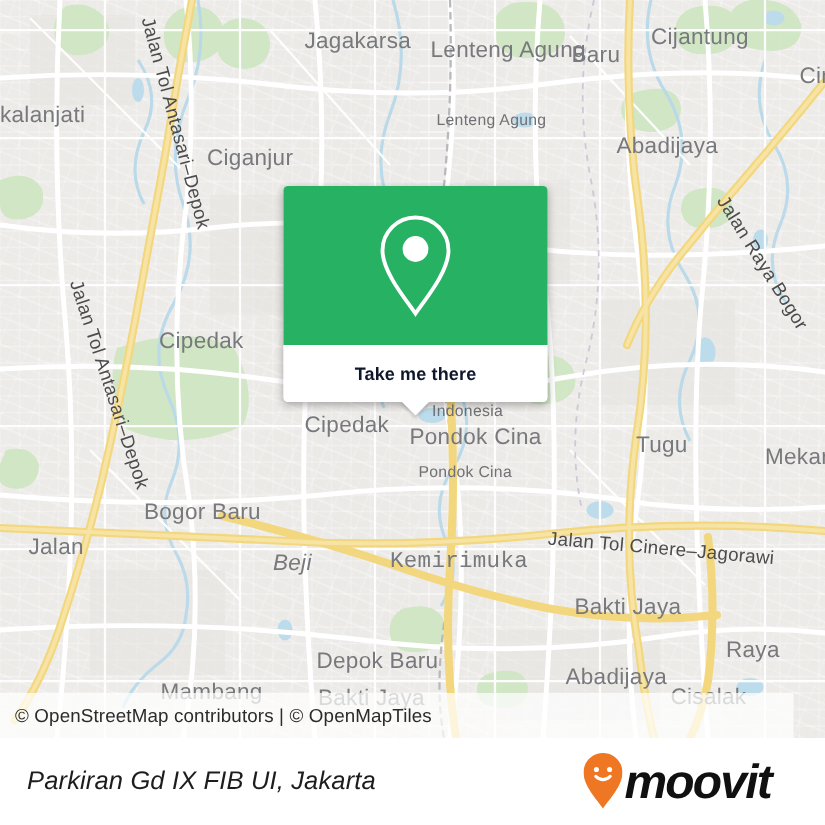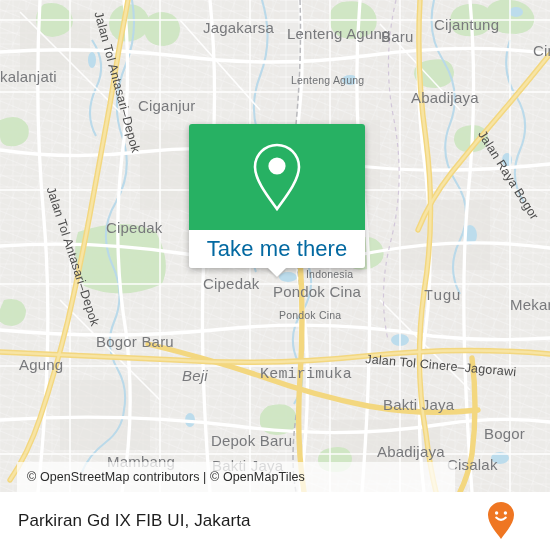--- a/index.html
+++ b/index.html
@@ -77,42 +77,43 @@
   #card-bottom {
     height: 38px;
     background: #ffffff;
     border-radius: 0 0 3px 3px;
     display: flex;
     align-items: center;
     justify-content: center;
     position: relative;
   }
   #card-cta {
-    font-size: 22px;
-    color: #0369a1;
+    font-size: 12px;
+    color: #0f172a;
     letter-spacing: .1px;
+    font-weight: bold;
   }
   #card-tail {
     position: absolute;
     left: 50%;
     bottom: -9px;
     margin-left: -10px;
     width: 0; height: 0;
     border-left: 10px solid transparent;
     border-right: 10px solid transparent;
     border-top: 10px solid #ffffff;
     filter: drop-shadow(0 2px 1px rgba(0,0,0,.18));
   }
 
   
   #attrib {
     position: absolute;
-    left: 17px;
+    left: 0;
     top: 462px;
-    width: 438px;
+    width: 529px;
     height: 30px;
     background: rgba(255,255,255,.72);
     display: flex;
     align-items: center;
     z-index: 50;
   }
   #attrib-text {
     font-size: 12.5px;
     color: #2b2b2b;
     padding-left: 10px;
@@ -124,20 +125,21 @@
     position: absolute;
     left: 0;
     top: 492px;
     width: 531px;
     height: 58px;
     background: #ffffff;
     display: flex;
     align-items: center;
     justify-content: space-between;
     z-index: 60;
+    font-style: italic;
   }
   #footer-title {
     font-size: 17px;
     color: #1d1d1d;
     padding-left: 18px;
     letter-spacing: .1px;
   }
   #brand {
     display: flex;
     align-items: center;
@@ -283,39 +285,39 @@
       <span class="mlabel place-lg" style="left:203px;top:19px;">Jagakarsa</span>
       <span class="mlabel place-lg" style="left:138px;top:97px;">Ciganjur</span>
       <span class="mlabel place-lg" style="left:287px;top:25px;">Lenteng Agung</span>
       <span class="mlabel place-lg" style="left:381px;top:28px;">Baru</span>
       <span class="mlabel place-lg" style="left:434px;top:16px;">Cijantung</span>
       <span class="mlabel place-lg" style="left:411px;top:89px;">Abadijaya</span>
       <span class="mlabel place-lg" style="left:533px;top:42px;">Cin</span>
       <span class="mlabel place-lg" style="left:106px;top:191px;margin-top:28px;">Cipedak</span>
       <span class="mlabel place-lg" style="left:203px;top:275px;">Cipedak</span>
       <span class="mlabel place-lg" style="left:273px;top:283px;">Pondok Cina</span>
-      <span class="mlabel place-lg" style="left:424px;top:288px;font-family:Liberation Mono, monospace;">Tugu</span>
+      <span class="mlabel place-lg" style="left:424px;top:288px;">Tugu</span>
       <span class="mlabel place-lg" style="left:510px;top:296px;">Mekars</span>
       <span class="mlabel place-lg" style="left:96px; top:333px;">Bogor Baru</span>
-      <span class="mlabel place-lg" style="left:19px; top:356px;">Agung</span>
+      <span class="mlabel place-lg" style="left:19px; top:356px;">Jalan</span>
       <span class="mlabel place-lg" style="left:182px;top:367px;font-style:italic;">Beji</span>
       <span class="mlabel place-lg" style="left:260px;top:366px;font-family:Liberation Mono, monospace;">Kemirimuka</span>
       <span class="mlabel place-lg" style="left:383px;top:396px;">Bakti Jaya</span>
       <span class="mlabel place-lg" style="left:377px;top:443px;">Abadijaya</span>
-      <span class="mlabel place-lg" style="left:484px;top:425px;">Bogor</span>
+      <span class="mlabel place-lg" style="left:484px;top:425px;">Raya</span>
       <span class="mlabel place-lg" style="left:447px;top:456px;">Cisalak</span>
       <span class="mlabel place-lg" style="left:107px;top:453px;">Mambang</span>
       <span class="mlabel place-lg" style="left:211px;top:432px;">Depok Baru</span>
       <span class="mlabel place-lg" style="left:212px;top:457px;">Bakti Jaya</span>
     </div>
 
     <div>
       <span class="mlabel station" style="left:291px;top:74px;">Lenteng Agung</span>
       <span class="mlabel station" style="left:284px;top:254px;">Universitas</span>
-      <span class="mlabel station" style="left:306px;top:268px;">Indonesia</span>
+      <span class="mlabel station" style="left:288px;top:268px;">Indonesia</span>
       <span class="mlabel station" style="left:279px;top:309px;">Pondok Cina</span>
     </div>
 
     <div>
       <span class="mlabel road" style="left:105px;top:10px;  transform:rotate(75deg);">Jalan Tol Antasari–Depok</span>
       <span class="mlabel road" style="left:57px; top:185px; transform:rotate(72deg);">Jalan Tol Antasari–Depok</span>
       <span class="mlabel road" style="left:487px;top:128px; transform:rotate(58deg);">Jalan Raya Bogor</span>
       <span class="mlabel road" style="left:366px;top:352px; transform:rotate(5deg);">Jalan Tol Cinere–Jagorawi</span>
     </div>
 
@@ -339,16 +341,17 @@
 
   <div id="footer">
     <span id="footer-title">Parkiran Gd IX FIB UI, Jakarta</span>
     <div id="brand">
       <svg width="26" height="38" viewBox="0 0 26 38">
         <path d="M13 0 C5.8 0 0 5.8 0 13 C0 22 9 31 13 37 C17 31 26 22 26 13 C26 5.8 20.2 0 13 0 Z" fill="#ef7622"></path>
         <circle cx="8.6" cy="11" r="1.7" fill="#ffffff"></circle>
         <circle cx="17.4" cy="11" r="1.7" fill="#ffffff"></circle>
         <path d="M8.2 15.6 q4.8 4.4 9.6 0" fill="none" stroke="#ffffff" stroke-width="2.1" stroke-linecap="round"></path>
       </svg>
+      <span id="brand-word">moovit</span>
     </div>
   </div>
 
 </div>
 
 </body></html>

